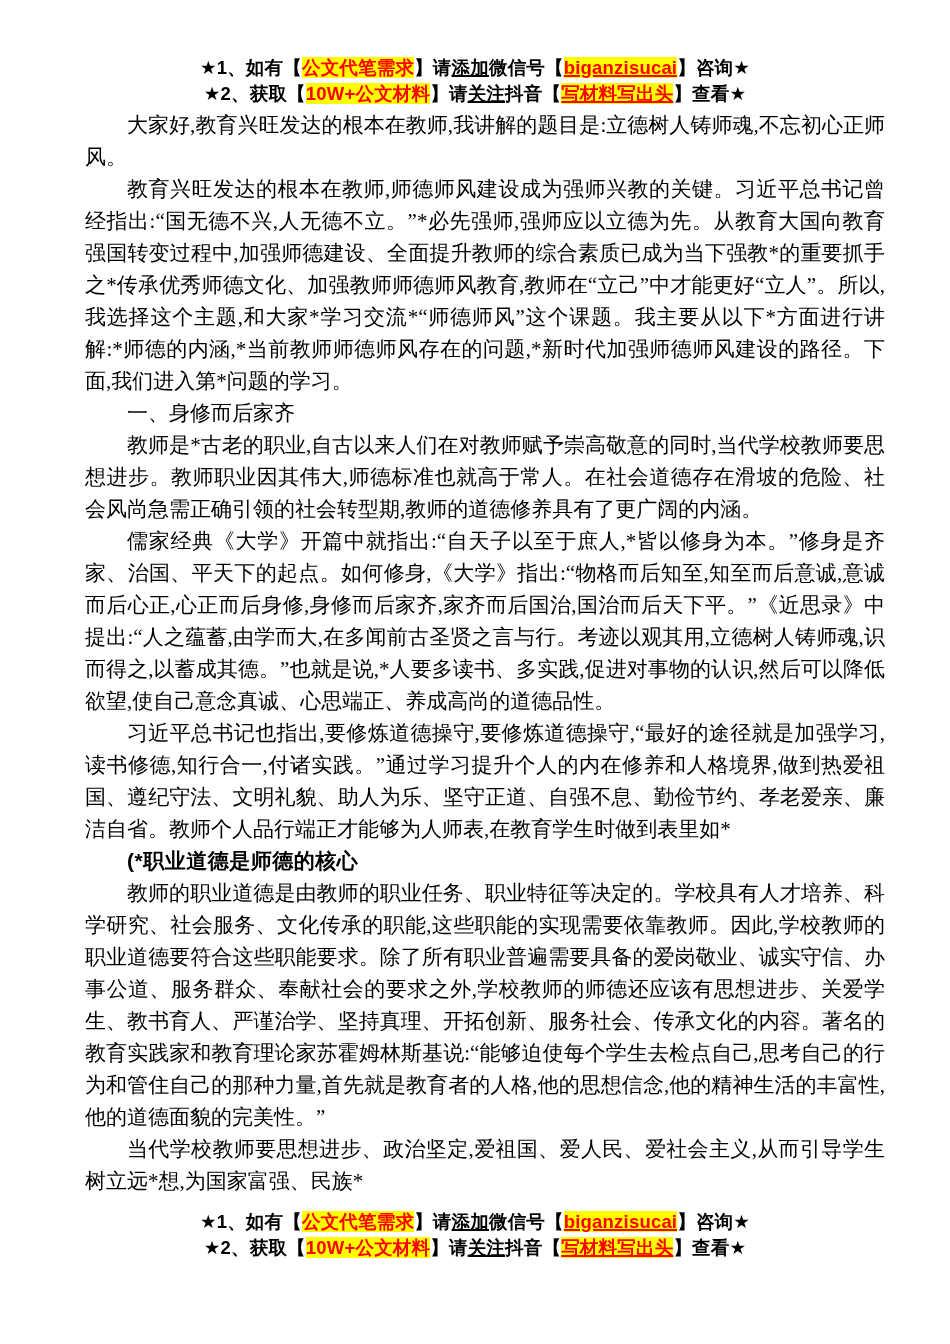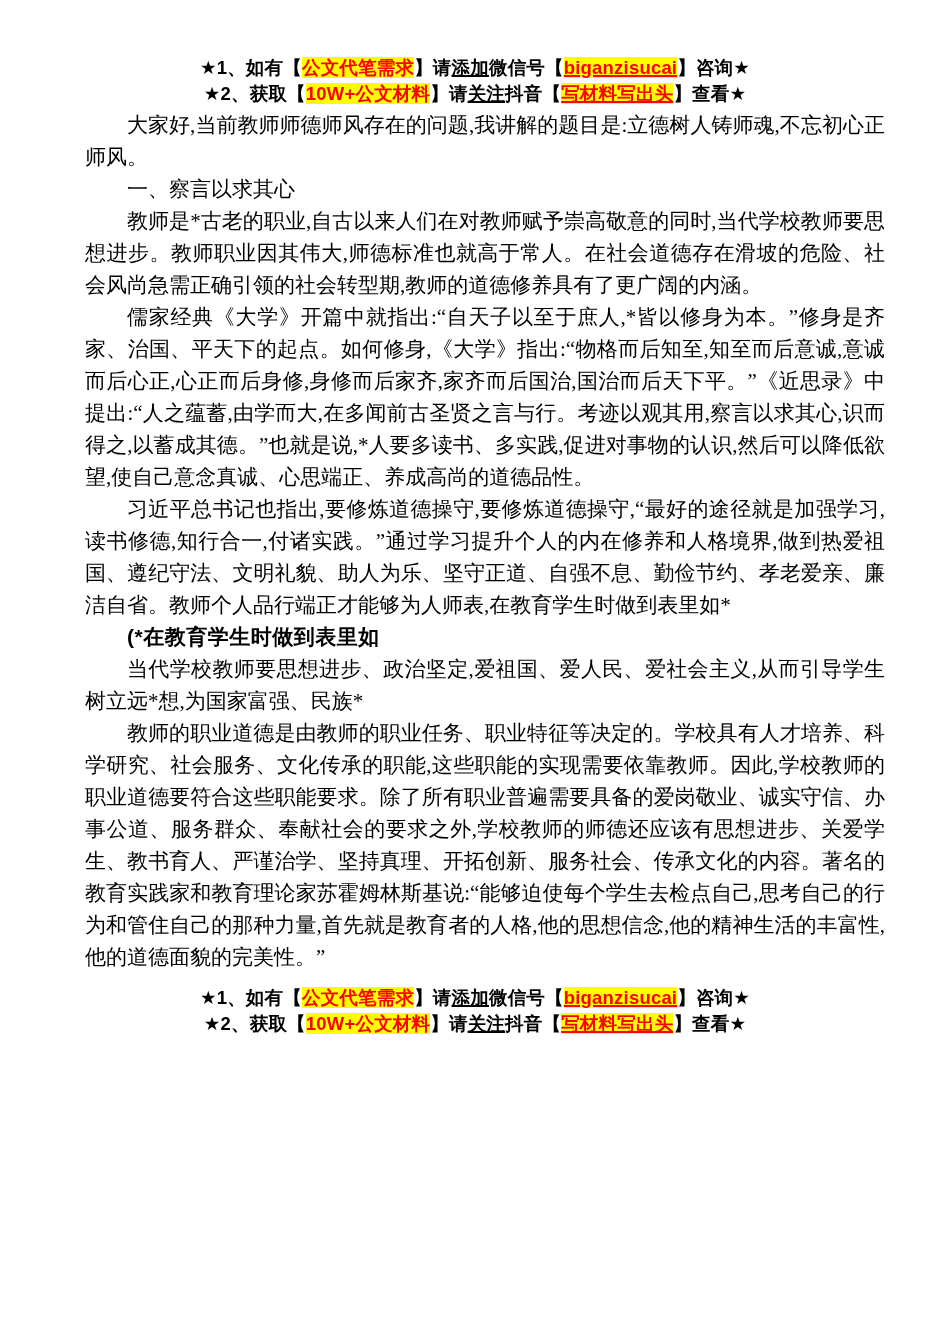--- a/index.html
+++ b/index.html
@@ -68,28 +68,29 @@
   <div class="promo">
     <div>
       <span>★1、如有【</span><span class="hl">公文代笔需求</span><span>】请</span><span class="ul-black">添加</span><span>微信号【</span><span class="hl-ul">biganzisucai</span><span>】咨询★</span>
     </div>
     <div>
       <span>★2、获取【</span><span class="hl">10W+公文材料</span><span>】请</span><span class="ul-black">关注</span><span>抖音【</span><span class="hl-ul">写材料写出头</span><span>】查看★</span>
     </div>
   </div>
 
   <div class="doc">
-    <p>大家好,当前教师师德师风存在的问题,我讲解的题目是:立德树人铸师魂,不忘初心正师风。</p>
-    <p>一、察言以求其心</p>
+    <p>大家好,教育兴旺发达的根本在教师,我讲解的题目是:立德树人铸师魂,不忘初心正师风。</p>
+    <p>教育兴旺发达的根本在教师,师德师风建设成为强师兴教的关键。习近平总书记曾经指出:“国无德不兴,人无德不立。”*必先强师,强师应以立德为先。从教育大国向教育强国转变过程中,加强师德建设、全面提升教师的综合素质已成为当下强教*的重要抓手之*传承优秀师德文化、加强教师师德师风教育,教师在“立己”中才能更好“立人”。所以,我选择这个主题,和大家*学习交流*“师德师风”这个课题。我主要从以下*方面进行讲解:*师德的内涵,*当前教师师德师风存在的问题,*新时代加强师德师风建设的路径。下面,我们进入第*问题的学习。</p>
+    <p>一、身修而后家齐</p>
     <p>教师是*古老的职业,自古以来人们在对教师赋予崇高敬意的同时,当代学校教师要思想进步。教师职业因其伟大,师德标准也就高于常人。在社会道德存在滑坡的危险、社会风尚急需正确引领的社会转型期,教师的道德修养具有了更广阔的内涵。</p>
-    <p>儒家经典《大学》开篇中就指出:“自天子以至于庶人,*皆以修身为本。”修身是齐家、治国、平天下的起点。如何修身,《大学》指出:“物格而后知至,知至而后意诚,意诚而后心正,心正而后身修,身修而后家齐,家齐而后国治,国治而后天下平。”《近思录》中提出:“人之蕴蓄,由学而大,在多闻前古圣贤之言与行。考迹以观其用,察言以求其心,识而得之,以蓄成其德。”也就是说,*人要多读书、多实践,促进对事物的认识,然后可以降低欲望,使自己意念真诚、心思端正、养成高尚的道德品性。</p>
+    <p>儒家经典《大学》开篇中就指出:“自天子以至于庶人,*皆以修身为本。”修身是齐家、治国、平天下的起点。如何修身,《大学》指出:“物格而后知至,知至而后意诚,意诚而后心正,心正而后身修,身修而后家齐,家齐而后国治,国治而后天下平。”《近思录》中提出:“人之蕴蓄,由学而大,在多闻前古圣贤之言与行。考迹以观其用,立德树人铸师魂,识而得之,以蓄成其德。”也就是说,*人要多读书、多实践,促进对事物的认识,然后可以降低欲望,使自己意念真诚、心思端正、养成高尚的道德品性。</p>
     <p>习近平总书记也指出,要修炼道德操守,要修炼道德操守,“最好的途径就是加强学习,读书修德,知行合一,付诸实践。”通过学习提升个人的内在修养和人格境界,做到热爱祖国、遵纪守法、文明礼貌、助人为乐、坚守正道、自强不息、勤俭节约、孝老爱亲、廉洁自省。教师个人品行端正才能够为人师表,在教育学生时做到表里如*</p>
-    <p class="heading">(*在教育学生时做到表里如</p>
+    <p class="heading">(*职业道德是师德的核心</p>
+    <p>教师的职业道德是由教师的职业任务、职业特征等决定的。学校具有人才培养、科学研究、社会服务、文化传承的职能,这些职能的实现需要依靠教师。因此,学校教师的职业道德要符合这些职能要求。除了所有职业普遍需要具备的爱岗敬业、诚实守信、办事公道、服务群众、奉献社会的要求之外,学校教师的师德还应该有思想进步、关爱学生、教书育人、严谨治学、坚持真理、开拓创新、服务社会、传承文化的内容。著名的教育实践家和教育理论家苏霍姆林斯基说:“能够迫使每个学生去检点自己,思考自己的行为和管住自己的那种力量,首先就是教育者的人格,他的思想信念,他的精神生活的丰富性,他的道德面貌的完美性。”</p>
     <p>当代学校教师要思想进步、政治坚定,爱祖国、爱人民、爱社会主义,从而引导学生树立远*想,为国家富强、民族*</p>
-    <p>教师的职业道德是由教师的职业任务、职业特征等决定的。学校具有人才培养、科学研究、社会服务、文化传承的职能,这些职能的实现需要依靠教师。因此,学校教师的职业道德要符合这些职能要求。除了所有职业普遍需要具备的爱岗敬业、诚实守信、办事公道、服务群众、奉献社会的要求之外,学校教师的师德还应该有思想进步、关爱学生、教书育人、严谨治学、坚持真理、开拓创新、服务社会、传承文化的内容。著名的教育实践家和教育理论家苏霍姆林斯基说:“能够迫使每个学生去检点自己,思考自己的行为和管住自己的那种力量,首先就是教育者的人格,他的思想信念,他的精神生活的丰富性,他的道德面貌的完美性。”</p>
   </div>
 
   <div class="promo promo-footer">
     <div>
       <span>★1、如有【</span><span class="hl">公文代笔需求</span><span>】请</span><span class="ul-black">添加</span><span>微信号【</span><span class="hl-ul">biganzisucai</span><span>】咨询★</span>
     </div>
     <div>
       <span>★2、获取【</span><span class="hl">10W+公文材料</span><span>】请</span><span class="ul-black">关注</span><span>抖音【</span><span class="hl-ul">写材料写出头</span><span>】查看★</span>
     </div>
   </div>

